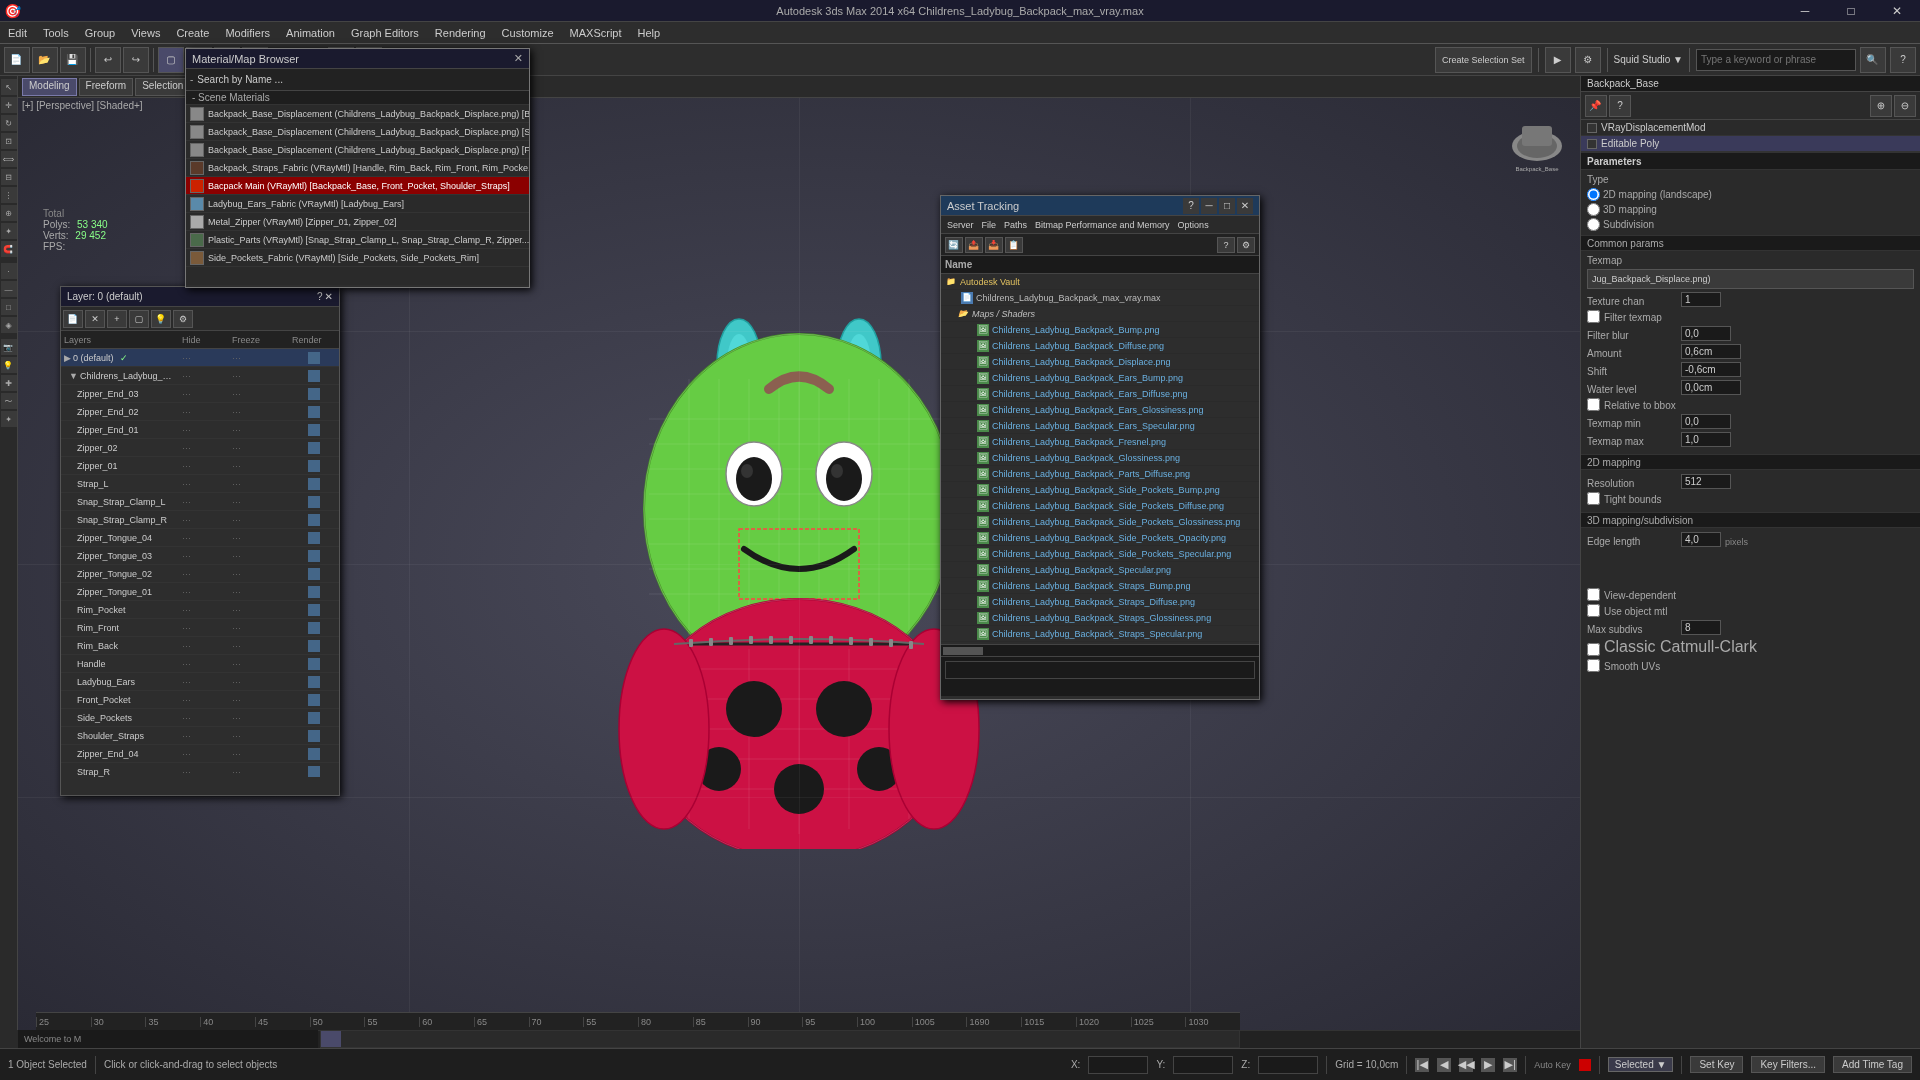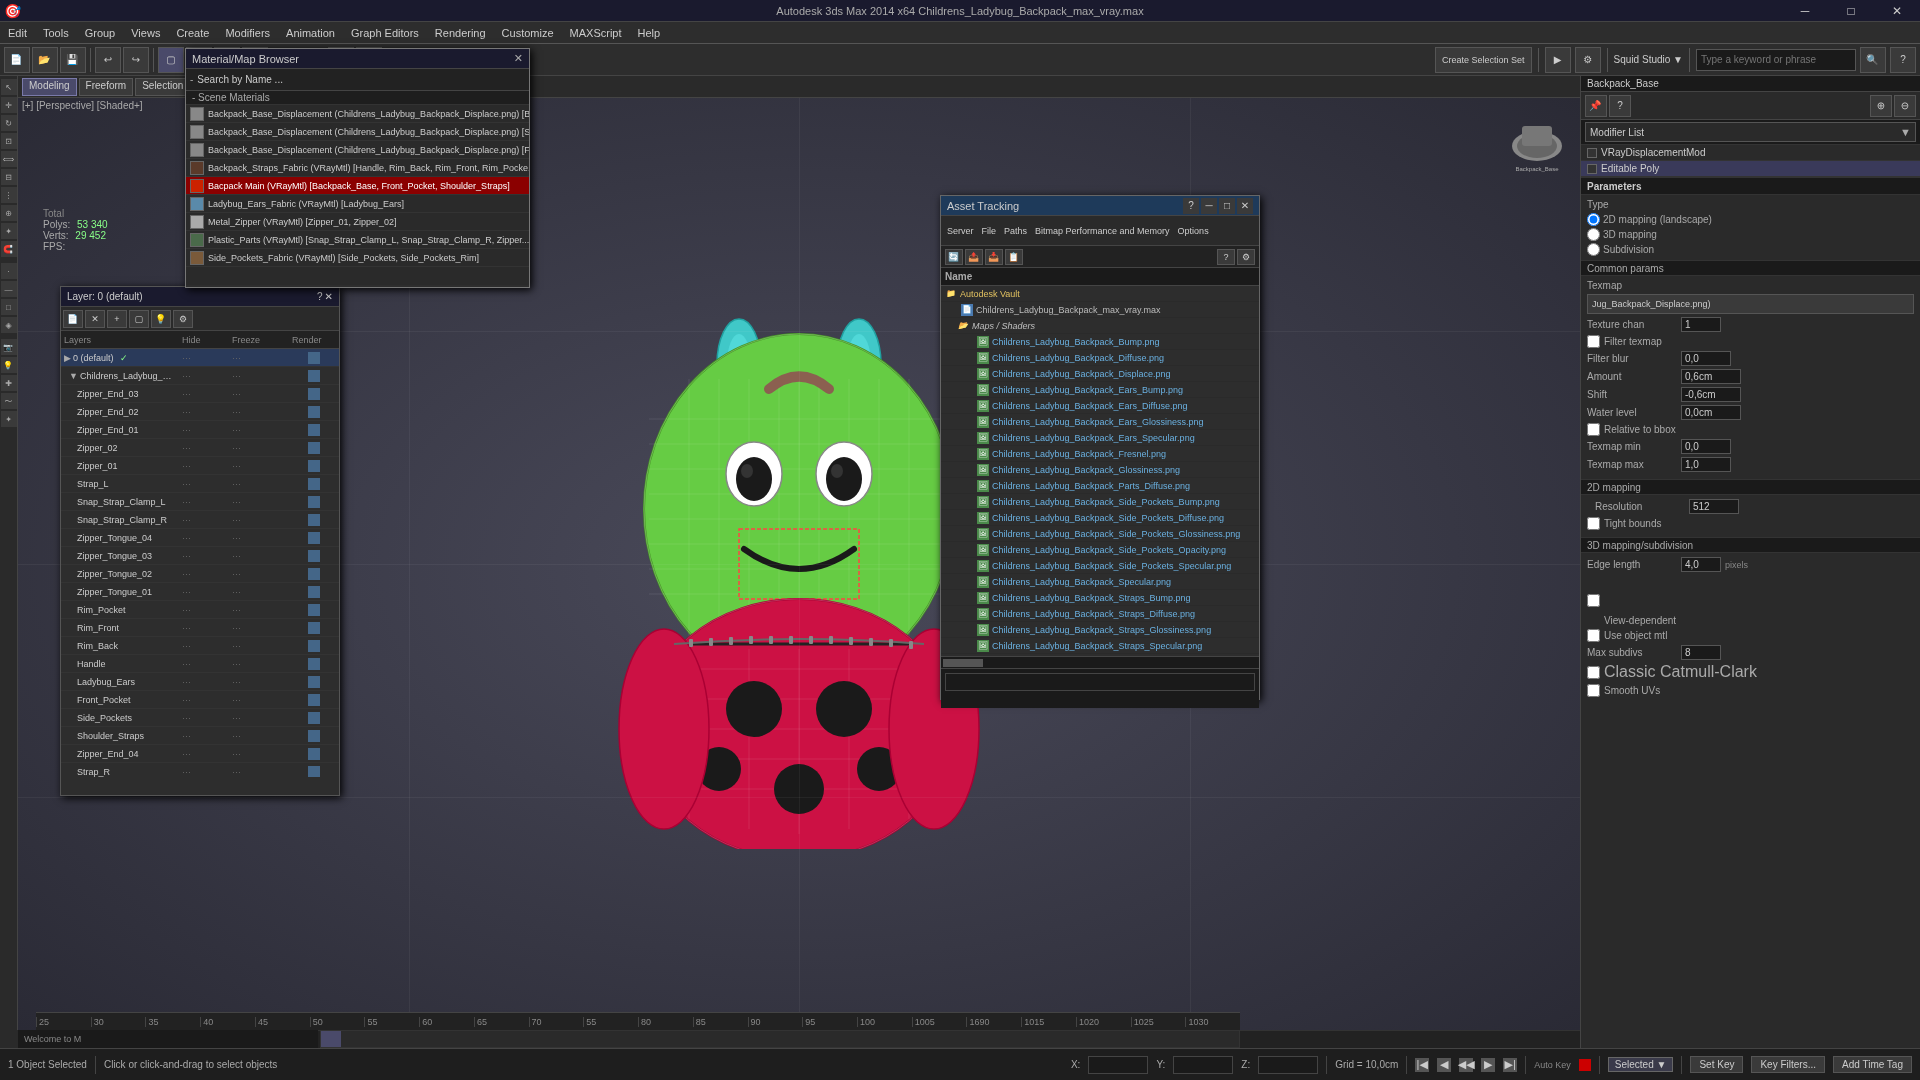--- a/index.html
+++ b/index.html
@@ -86,21 +86,21 @@
 
     
     #right-panel {
       position: absolute; top: 76px; right: 0; width: 340px; bottom: 32px;
       background: #2a2a2a; border-left: 1px solid #444; overflow-y: auto; z-index: 50;
     }
     .rp-toolbar { height: 28px; background: #2a2a2a; border-bottom: 1px solid #444; display: flex; align-items: center; padding: 0 4px; gap: 2px; }
     .rp-btn { width: 22px; height: 22px; background: #3a3a3a; border: 1px solid #555; display: flex; align-items: center; justify-content: center; cursor: pointer; font-size: 10px; color: #ccc; }
     .rp-title { padding: 2px 6px; background: #1a1a1a; color: #ccc; font-size: 10px; border-bottom: 1px solid #444; }
     .rp-section { padding: 4px 6px; }
-    .rp-row { display: flex; align-items: center; gap: 4px; margin-bottom: 3px; }
+    .rp-row { display: flex; align-items: flex-end; gap: 4px; margin-bottom: 3px; }
     .rp-input { background: #1a1a1a; border: 1px solid #555; color: #ccc; font-size: 10px; padding: 1px 3px; width: 60px; }
     .rp-radio { display: flex; align-items: center; gap: 3px; color: #aaa; font-size: 10px; }
 
     
     #layer-panel {
       position: absolute; top: 286px; left: 60px; width: 280px; height: 510px;
       background: #2d2d2d; border: 1px solid #555; z-index: 200; box-shadow: 2px 2px 8px #000;
     }
     .lp-titlebar { height: 20px; background: #1a1a2e; display: flex; align-items: center; justify-content: space-between; padding: 0 6px; color: #ccc; font-size: 10px; border-bottom: 1px solid #444; }
     .lp-toolbar { height: 24px; background: #2a2a2a; display: flex; align-items: center; padding: 0 2px; gap: 2px; border-bottom: 1px solid #444; }
@@ -139,21 +139,21 @@
     .mb-text { font-size: 9px; color: #ccc; }
 
     
     #asset-tracking {
       position: absolute; top: 195px; left: 940px; width: 320px; height: 505px;
       background: #2d2d2d; border: 1px solid #666; z-index: 200; box-shadow: 2px 2px 8px #000;
     }
     .at-titlebar { height: 20px; background: #1e3a5a; display: flex; align-items: center; justify-content: space-between; padding: 0 6px; color: #ccc; font-size: 11px; border-bottom: 1px solid #444; }
     .at-controls { display: flex; gap: 2px; }
     .at-ctrl { width: 16px; height: 16px; background: #3a3a3a; display: flex; align-items: center; justify-content: center; cursor: pointer; font-size: 10px; color: #ccc; }
-    .at-menu { height: 30px; background: #2a2a2a; display: flex; align-items: center; gap: 8px; padding: 0 6px; border-bottom: 1px solid #444; }
+    .at-menu { height: 18px; background: #2a2a2a; display: flex; align-items: center; gap: 8px; padding: 0 6px; border-bottom: 1px solid #444; }
     .at-menu-item { font-size: 9px; color: #ccc; cursor: pointer; }
     .at-toolbar { height: 22px; background: #222; display: flex; align-items: center; padding: 0 4px; gap: 2px; border-bottom: 1px solid #444; }
     .at-btn { width: 18px; height: 16px; background: #3a3a3a; border: 1px solid #555; display: flex; align-items: center; justify-content: center; cursor: pointer; font-size: 9px; color: #ccc; }
     .at-header { height: 18px; background: #1a1a1a; display: flex; align-items: center; padding: 0 4px; border-bottom: 1px solid #444; }
     .at-hcell { font-size: 10px; color: #aaa; font-weight: bold; }
     .at-list { overflow-y: auto; height: calc(100% - 120px); }
     .at-row { height: 16px; display: flex; align-items: center; padding: 0 4px; border-bottom: 1px solid #2a2a2a; cursor: pointer; white-space: nowrap; overflow: hidden; }
     .at-row.folder { color: #e0c060; }
     .at-row.subitem { padding-left: 20px; color: #bbb; }
     .at-row.mapitem { padding-left: 36px; color: #6ab0e0; }
@@ -503,26 +503,20 @@
   </div>
 
   <div class="rp-toolbar">
     <div class="rp-btn">📌</div>
     <div class="rp-btn">?</div>
     <div style="flex:1;"></div>
     <div class="rp-btn">⊕</div>
     <div class="rp-btn">⊖</div>
   </div>
 
-  <div style="padding:2px 4px;background:#1a1a1a;border-bottom:1px solid #333;">
-    <div style="height:20px;background:#2a2a2a;border:1px solid #555;display:flex;align-items:center;padding:0 4px;cursor:pointer;">
-      <span style="font-size:10px;color:#ccc;">Modifier List</span>
-      <span style="margin-left:auto;color:#aaa;">▼</span>
-    </div>
-  </div>
 
   <div class="mod-item">
     <div class="mod-checkbox"></div>
     <span>VRayDisplacementMod</span>
   </div>
   <div class="mod-item" style="background:#3a3a5a;">
     <div class="mod-checkbox"></div>
     <span>Editable Poly</span>
   </div>
 
@@ -596,21 +590,21 @@
       <span style="font-size:10px;color:#aaa;width:90px;">Texmap max</span>
       <input class="rp-input" type="text" value="1,0" style="width: 50px;">
     </div>
   </div>
 
   <div style="background:#1a1a1a;padding:1px 6px;border-top:1px solid #333;border-bottom:1px solid #333;">
     <span style="font-size:10px;color:#aaa;">2D mapping</span>
   </div>
   <div class="rp-section">
     <div class="rp-row">
-      <span style="font-size:10px;color:#aaa;width:90px;margin-left:8px;">Resolution</span>
+      <span style="font-size:10px;color:#aaa;width:90px;">Resolution</span>
       <input class="rp-input" type="text" value="512" style="width: 50px;">
     </div>
     <div class="rp-row">
       <input type="checkbox" style="">
       <span style="font-size:10px;color:#aaa;">Tight bounds</span>
     </div>
   </div>
 
   <div style="background:#1a1a1a;padding:1px 6px;border-top:1px solid #333;border-bottom:1px solid #333;">
     <span style="font-size:10px;color:#aaa;">3D mapping/subdivision</span>

